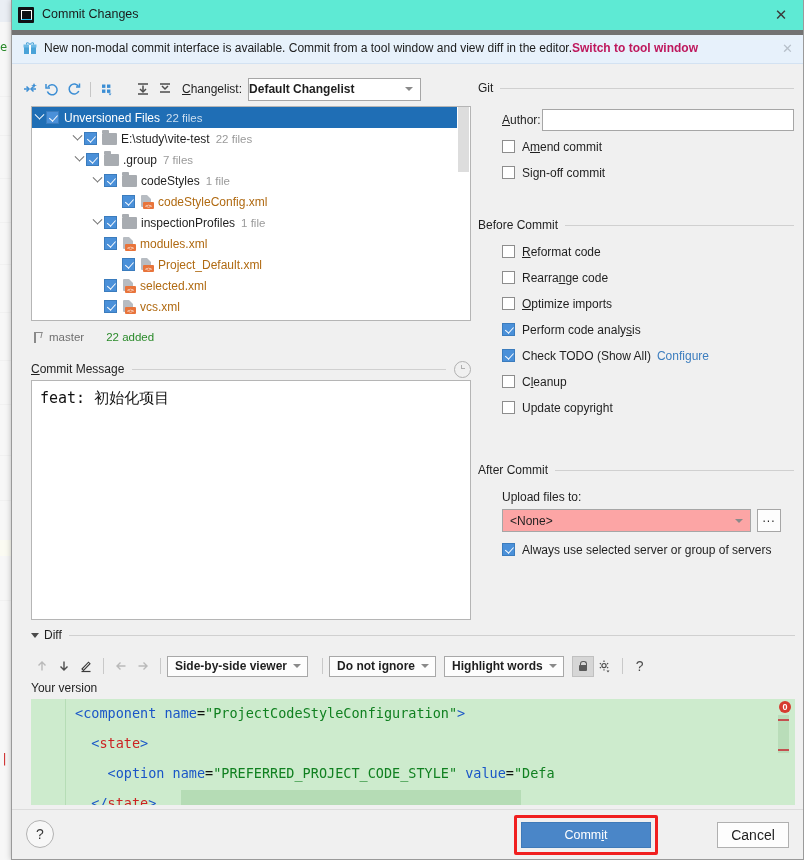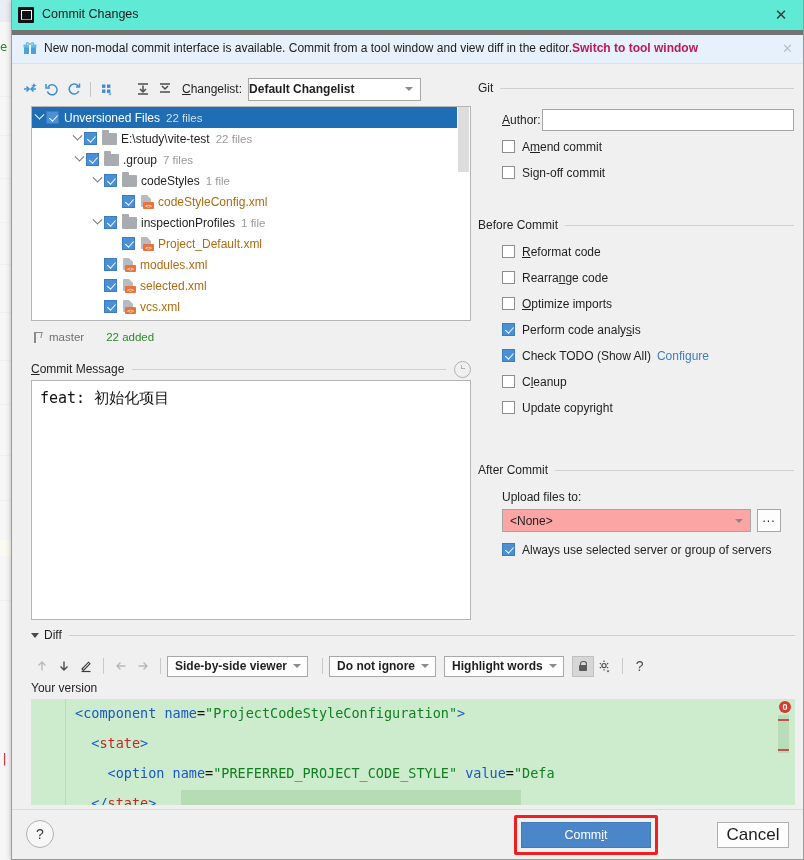--- a/index.html
+++ b/index.html
@@ -535,21 +535,21 @@
     display: flex; align-items: center; justify-content: center;
     cursor: pointer;
     box-sizing: border-box;
   }
   #commit-button u { text-decoration: underline; }
   #cancel-button {
     position: absolute; right: 14px; top: 12px;
     width: 72px; height: 26px;
     background: #fdfdfd;
     border: 1px solid #b0b0b0;
-    font-size: 17px;
+    font-size: 14px;
     display: flex; align-items: center; justify-content: center;
     cursor: pointer;
     box-sizing: border-box;
   }
 </style>
 </head>
 <body>
 
 <div id="backdrop">
   <div class="bd-tab"></div>
@@ -700,37 +700,37 @@
         </div>
         <div class="tree-row" style="padding-left: 58px;">
           <span class="twisty">
             <i></i>
           </span>
           <span class="cbx on"></span>
           <span class="folder-ic"></span>
           <span class="node-label">inspectionProfiles</span>
           <span class="node-count">1 file</span>
         </div>
+        <div class="tree-row" style="padding-left: 58px;">
+          <span class="twisty"></span>
+          <span class="cbx on"></span>
+          <span class="xml-ic">
+            <span class="pg"></span>
+            <span class="tag">&lt;&gt;</span>
+          </span>
+          <span class="node-label file">modules.xml</span>
+        </div>
         <div class="tree-row" style="padding-left: 76px;">
           <span class="twisty"></span>
           <span class="cbx on"></span>
           <span class="xml-ic">
             <span class="pg"></span>
             <span class="tag">&lt;&gt;</span>
           </span>
           <span class="node-label file">Project_Default.xml</span>
-        </div>
-        <div class="tree-row" style="padding-left: 58px;">
-          <span class="twisty"></span>
-          <span class="cbx on"></span>
-          <span class="xml-ic">
-            <span class="pg"></span>
-            <span class="tag">&lt;&gt;</span>
-          </span>
-          <span class="node-label file">modules.xml</span>
         </div>
         <div class="tree-row" style="padding-left: 58px;">
           <span class="twisty"></span>
           <span class="cbx on"></span>
           <span class="xml-ic">
             <span class="pg"></span>
             <span class="tag">&lt;&gt;</span>
           </span>
           <span class="node-label file">selected.xml</span>
         </div>

